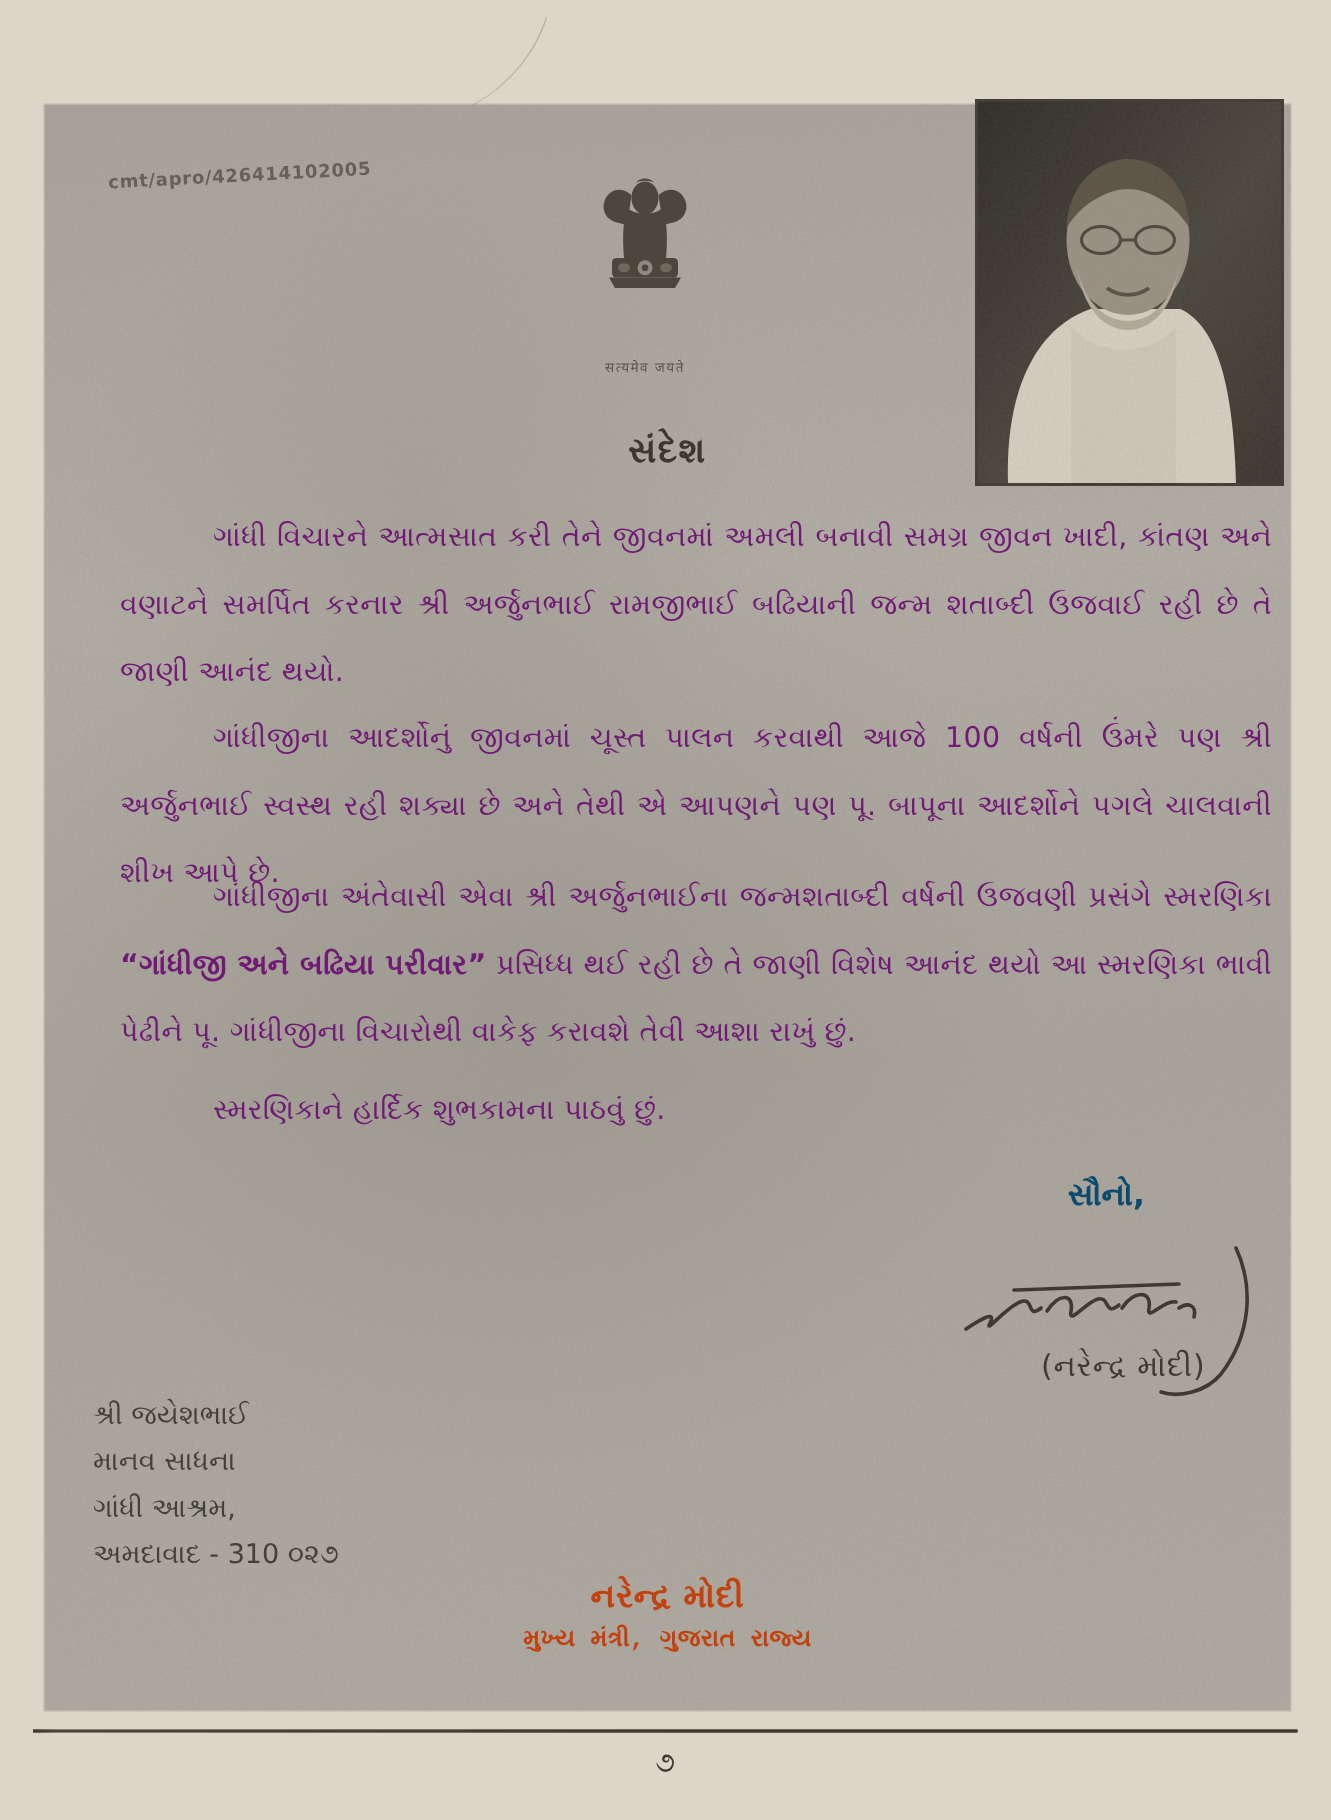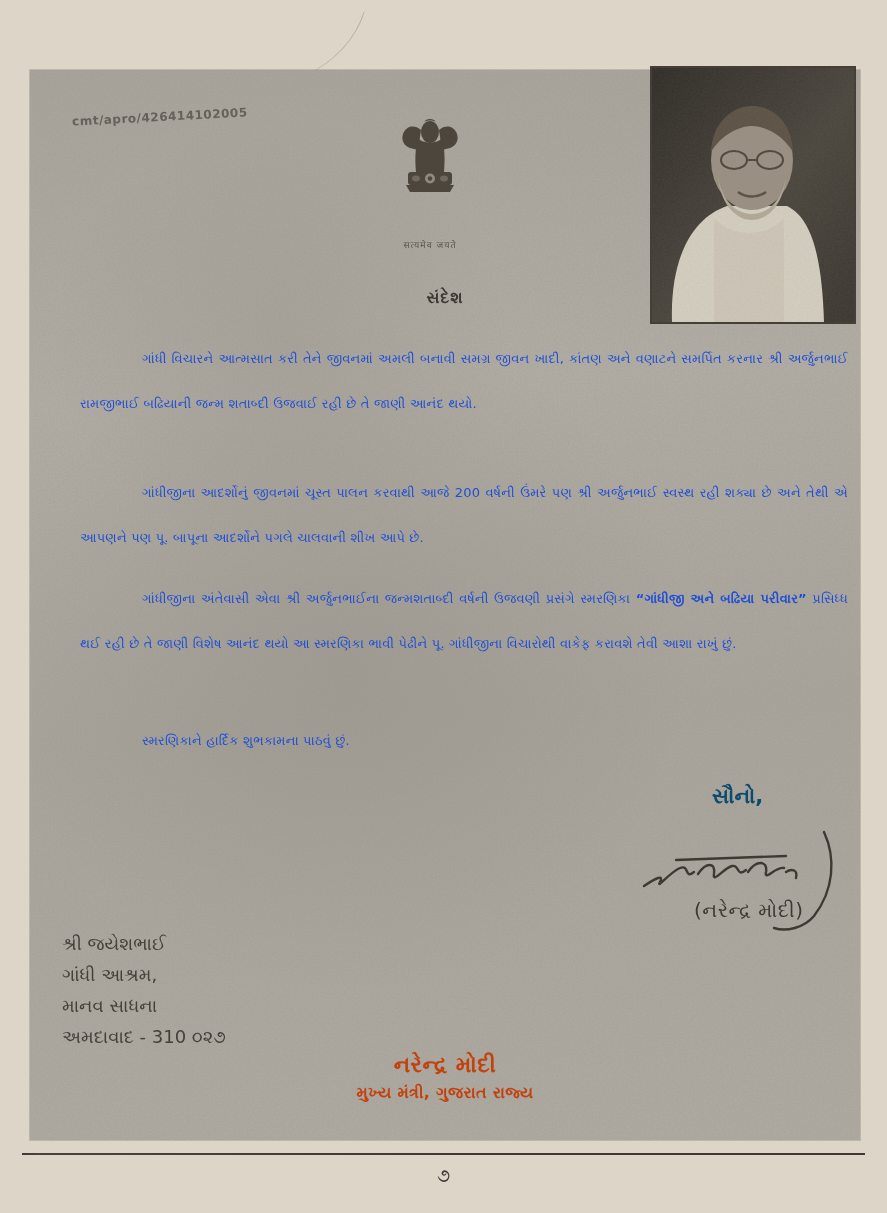--- a/index.html
+++ b/index.html
@@ -38,25 +38,25 @@
   .motto{
     position:absolute;left:370px;top:222px;width:120px;text-align:center;
     font-size:9px;color:#5a544a;letter-spacing:1px;margin-top:16px;
   }
   .photo{
     position:absolute;left:650px;top:66px;width:206px;height:258px;
     border:2px solid #453f37;background:#3c3831;box-sizing:border-box;
   }
   .title{
     position:absolute;left:30px;top:288px;width:830px;text-align:center;
-    font-size:16px;font-weight:bold;color:#3c3831;letter-spacing:1px;
+    font-size:23px;font-weight:bold;color:#3c3831;letter-spacing:1px;
   }
   .para{
-    position:absolute;color:#1d4ed8;
-    font-size:13px;line-height:45px;text-align:justify;
+    position:absolute;color:#701a75;
+    font-size:19px;line-height:45px;text-align:justify;
     text-indent:62px;letter-spacing:.2px;
   }
   .p1{left:80px;top:336px;width:768px;}
   .p2{left:80px;top:470px;width:768px;}
   .p3{left:80px;top:576px;width:768px;}
   .p4{left:80px;top:718px;width:600px;}
   .bold{font-weight:bold;}
   .salutation{
     position:absolute;left:712px;top:784px;
     font-size:21px;font-weight:bold;color:#0c4a6e;
@@ -67,21 +67,21 @@
     font-size:20px;color:#3e3a33;letter-spacing:.5px;margin-left:48px;
   }
   .recipient{
     position:absolute;left:62px;top:928px;
     font-size:18px;color:#44403a;line-height:31px;
   }
   .footer-block{
     position:absolute;left:280px;top:1052px;width:330px;text-align:center;color:#c2410c;
   }
   .footer-name{font-size:22px;font-weight:bold;letter-spacing:.5px;}
-  .footer-title{font-size:16px;font-weight:bold;margin-top:6px;letter-spacing:.3px;}
+  .footer-title{font-size:16px;font-weight:bold;margin-top:6px;letter-spacing:.3px;font-family:Liberation Mono, monospace;}
   .bottom-rule{
     position:absolute;left:22px;top:1153px;width:843px;height:2px;
     background:linear-gradient(90deg,#3f3b34,#55504833 2%,#3f3b34 50%,#3f3b34 100%);
     background-color:#45413a;
   }
   .page-number{
     position:absolute;left:0;top:1164px;width:887px;text-align:center;
     font-size:19px;color:#3e3a33;
   }
 </style>
@@ -143,21 +143,21 @@
       <path d="M95,92 L105,92" stroke="#4e463b" stroke-width="2"></path>
       <path d="M86,124 C94,130 106,130 114,124" stroke="#5a5044" stroke-width="2.5" fill="none"></path>
       <rect width="202" height="254" filter="url(#grain)" opacity="0.5"></rect>
     </svg>
   </div>
 
   <div class="title">સંદેશ</div>
 
   <div class="para p1">ગાંધી વિચારને આત્મસાત કરી તેને જીવનમાં અમલી બનાવી સમગ્ર જીવન ખાદી, કાંતણ અને વણાટને સમર્પિત કરનાર શ્રી અર્જુનભાઈ રામજીભાઈ બઢિયાની જન્મ શતાબ્દી ઉજવાઈ રહી છે તે જાણી આનંદ થયો.</div>
 
-  <div class="para p2">ગાંધીજીના આદર્શોનું જીવનમાં ચૂસ્ત પાલન કરવાથી આજે 200 વર્ષની ઉંમરે પણ શ્રી અર્જુનભાઈ સ્વસ્થ રહી શક્યા છે અને તેથી એ આપણને પણ પૂ. બાપૂના આદર્શોને પગલે ચાલવાની શીખ આપે છે.</div>
+  <div class="para p2">ગાંધીજીના આદર્શોનું જીવનમાં ચૂસ્ત પાલન કરવાથી આજે 100 વર્ષની ઉંમરે પણ શ્રી અર્જુનભાઈ સ્વસ્થ રહી શક્યા છે અને તેથી એ આપણને પણ પૂ. બાપૂના આદર્શોને પગલે ચાલવાની શીખ આપે છે.</div>
 
   <div class="para p3"><span>ગાંધીજીના અંતેવાસી એવા શ્રી અર્જુનભાઈના જન્મશતાબ્દી વર્ષની ઉજવણી પ્રસંગે સ્મરણિકા </span><span class="bold">“ગાંધીજી અને બઢિયા પરીવાર”</span><span> પ્રસિધ્ધ થઈ રહી છે તે જાણી વિશેષ આનંદ થયો આ સ્મરણિકા ભાવી પેઢીને પૂ. ગાંધીજીના વિચારોથી વાકેફ કરાવશે તેવી આશા રાખું છું.</span></div>
 
   <div class="para p4">સ્મરણિકાને હાર્દિક શુભકામના પાઠવું છું.</div>
 
   <div class="salutation">સૌનો,</div>
 
   <div class="signature">
     <svg width="210" height="110" viewBox="0 0 210 110">
       <g fill="none" stroke="#3e3a33" stroke-width="2.4" stroke-linecap="round">
@@ -168,22 +168,22 @@
         <path d="M188,4 C200,30 198,62 178,88 C168,100 150,104 138,100"></path>
         <path d="M150,44 C156,40 162,42 160,50"></path>
       </g>
     </svg>
   </div>
 
   <div class="sign-name">(નરેન્દ્ર મોદી)</div>
 
   <div class="recipient">
     <div>શ્રી જયેશભાઈ</div>
+    <div>માનવ સાધના</div>
     <div>ગાંધી આશ્રમ,</div>
-    <div>માનવ સાધના</div>
     <div>અમદાવાદ - 310 ૦૨૭</div>
   </div>
 
   <div class="footer-block">
     <div class="footer-name">નરેન્દ્ર મોદી</div>
     <div class="footer-title">મુખ્ય મંત્રી, ગુજરાત રાજ્ય</div>
   </div>
 
   <div class="bottom-rule"></div>
 

